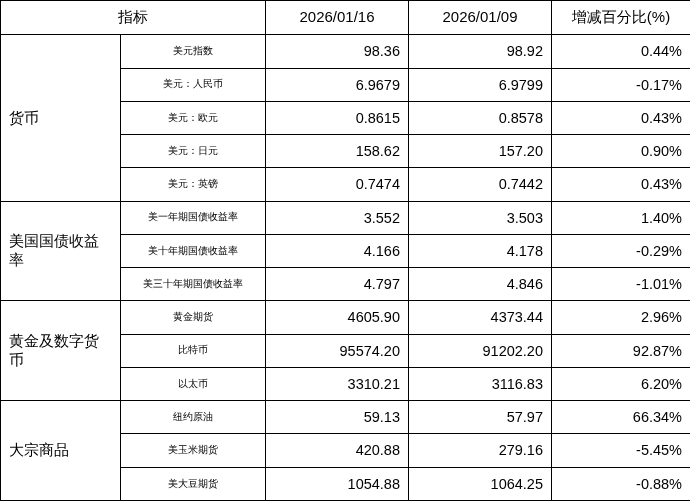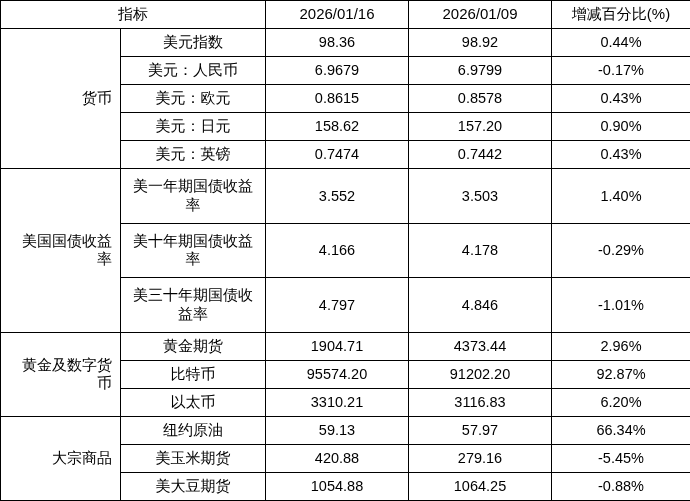--- a/index.html
+++ b/index.html
@@ -31,33 +31,33 @@
     padding: 0 8px;
     vertical-align: middle;
     line-height: 1.25;
     white-space: nowrap;
   }
   .c-head {
     text-align: center;
     font-size: 15px;
   }
   .c-group {
-    text-align: right;
+    text-align: left;
     font-size: 15px;
     white-space: normal !important;
     line-height: 1.5;
   }
   .c-label {
     text-align: center;
-    font-size: 15px;
+    font-size: 10px;
     white-space: normal !important;
     line-height: 1.45;
   }
   .c-num {
-    text-align: center;
+    text-align: right;
     font-size: 14.5px;
     padding-right: 10px;
   }
   .col-ind { width: 120px; }
   .col-item { width: 145px; }
   .col-v1 { width: 143px; }
   .col-v2 { width: 143px; }
   .col-chg { width: 139px; }
   .thick-top td { border-top: 2px solid #000000; }
 </style>
@@ -130,21 +130,21 @@
       <tr>
         <td class="c-label">美三十年期国债收益率</td>
         <td class="c-num">4.797</td>
         <td class="c-num">4.846</td>
         <td class="c-num">-1.01%</td>
       </tr>
 
       <tr class="thick-top">
         <td class="c-group" rowspan="3">黄金及数字货币</td>
         <td class="c-label">黄金期货</td>
-        <td class="c-num">1904.71</td>
+        <td class="c-num">4605.90</td>
         <td class="c-num">4373.44</td>
         <td class="c-num">2.96%</td>
       </tr>
       <tr>
         <td class="c-label">比特币</td>
         <td class="c-num">95574.20</td>
         <td class="c-num">91202.20</td>
         <td class="c-num">92.87%</td>
       </tr>
       <tr>

